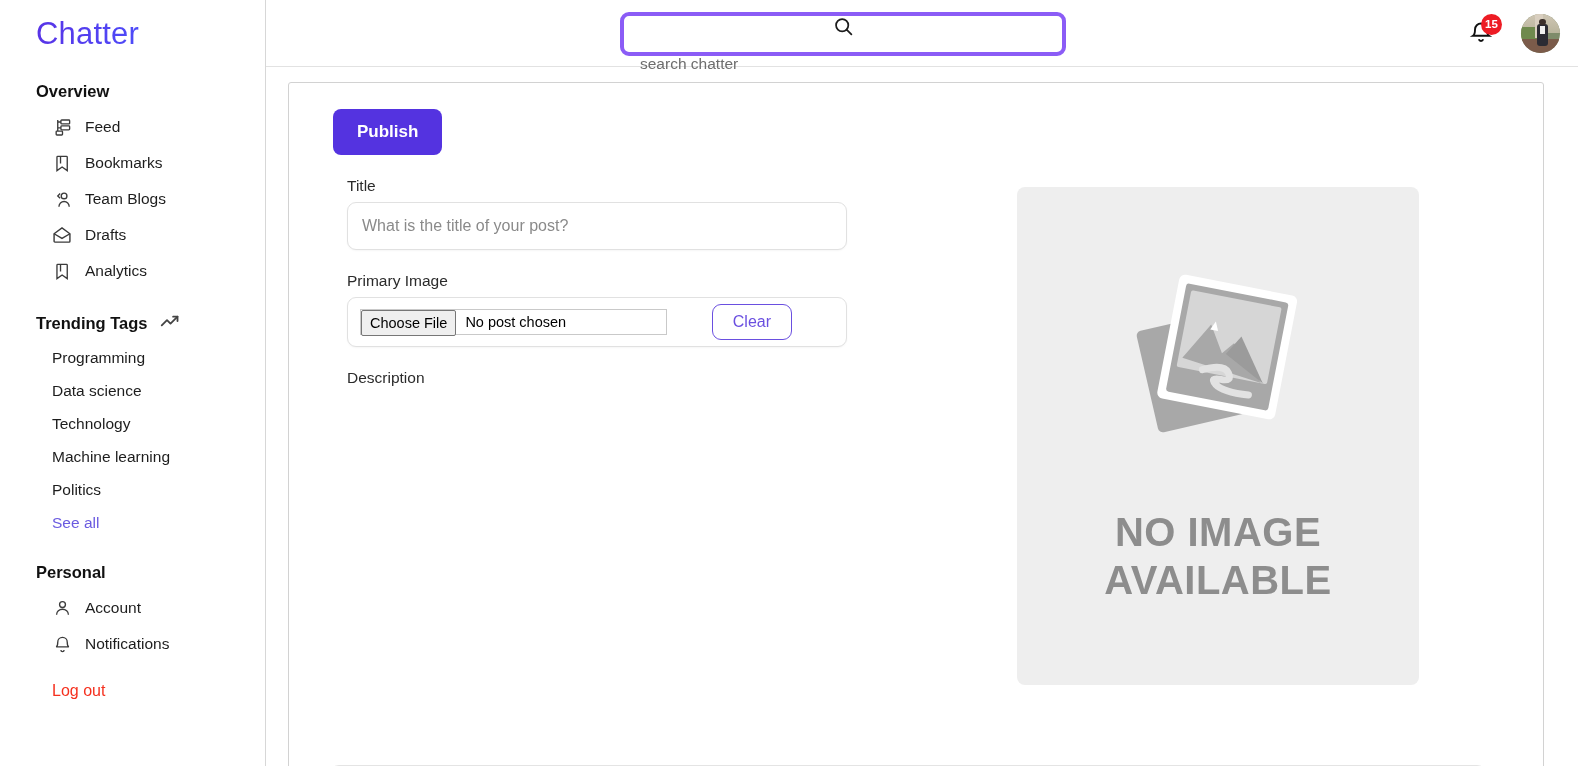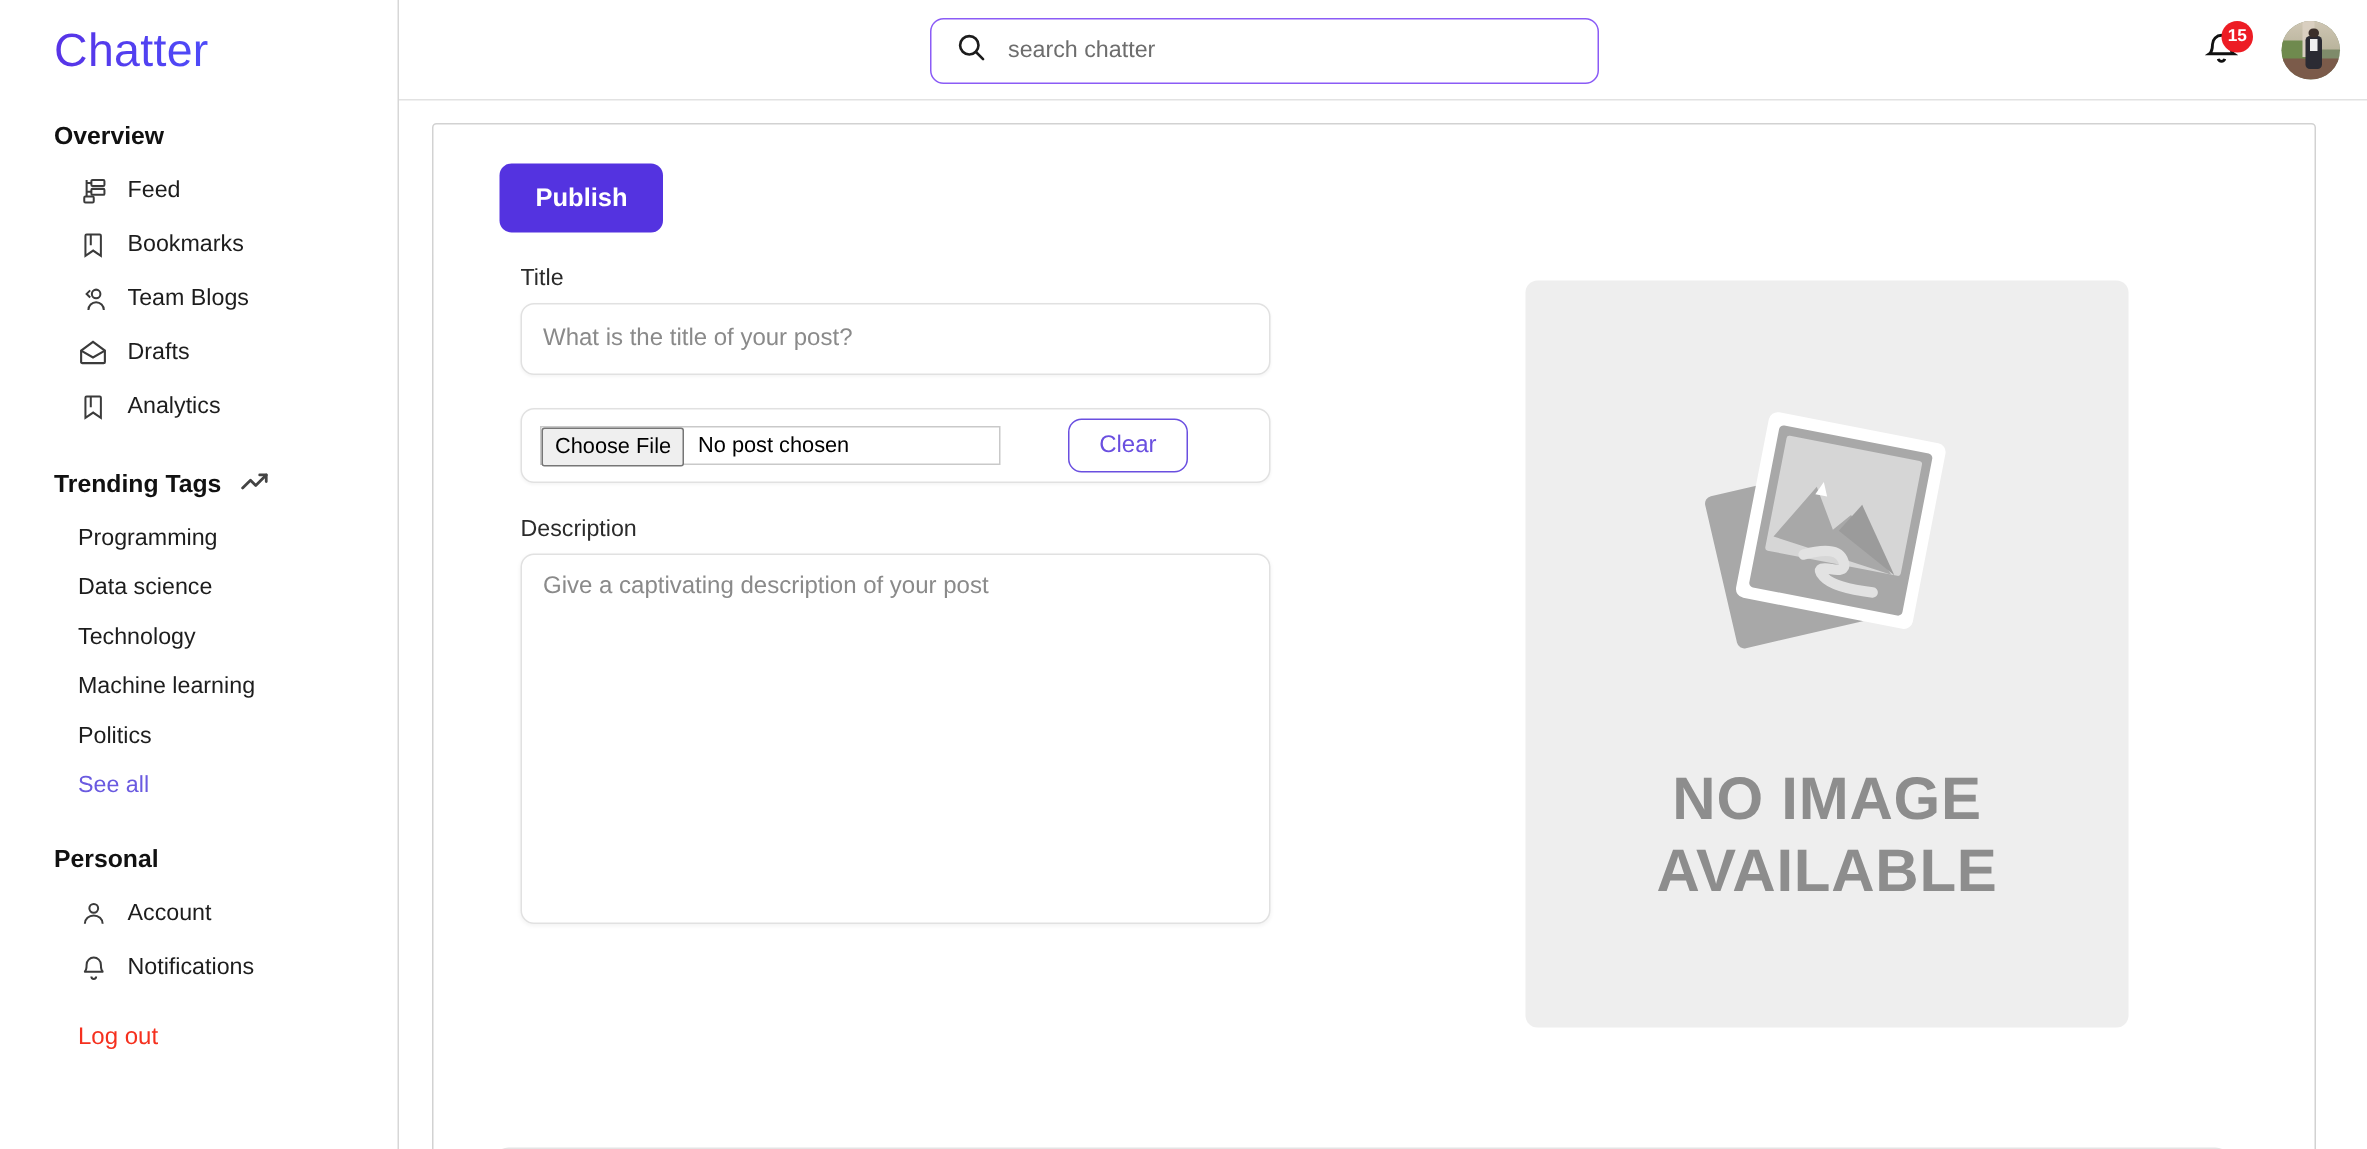--- a/index.html
+++ b/index.html
@@ -89,27 +89,28 @@
     display: flex;
     align-items: center;
     position: relative;
   }
   .search-wrap {
     position: absolute;
     left: 354px;
     top: 12px;
     width: 446px;
     height: 44px;
-    border: 1px solid #8b5cf6;
+    border: 4px solid #8b5cf6;
     border-radius: 9px;
     display: flex;
     align-items: center;
     padding: 0 16px;
     gap: 14px;
     background: #fff;
+    flex-direction: column;
   }
   .search-input {
     border: 0; outline: 0;
     font-size: 15.5px;
     color: #3c3c3c;
     width: 100%;
     background: transparent;
     font-family: "Liberation Sans", sans-serif;
   }
   .search-input::placeholder { color: #6d6d6d; }
@@ -460,32 +461,32 @@
 
         <div class="form-row">
 
           <div class="form-col">
 
             <div class="field-label">Title</div>
             <input class="text-input" type="text" placeholder="What is the title of your post?" style="">
 
             <div class="gap"></div>
 
+            <div class="field-label">Primary Image</div>
             <div class="file-box">
               <div class="file-native">
                 <span class="file-btn">Choose File</span>
                 <span class="file-name">No post chosen</span>
               </div>
               <button class="clear-btn">Clear</button>
             </div>
 
             <div class="gap"></div>
 
             <div class="field-label">Description</div>
-            <textarea class="textarea" placeholder="Give a captivating description of your post" style=""></textarea>
           </div>
 
           <div class="preview-col">
             <div class="preview-box">
               <span class="ni-svg">
                 <svg width="206" height="186" viewBox="0 0 206 186" fill="none">
                   <g transform="rotate(-13 103 93)">
                     <rect x="28" y="52" width="104" height="104" rx="5" fill="#a8a8a8"></rect>
                   </g>
                   <g transform="rotate(11 112 86)">

